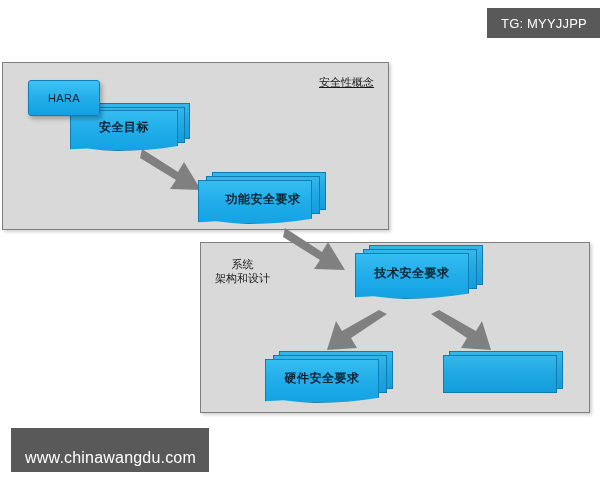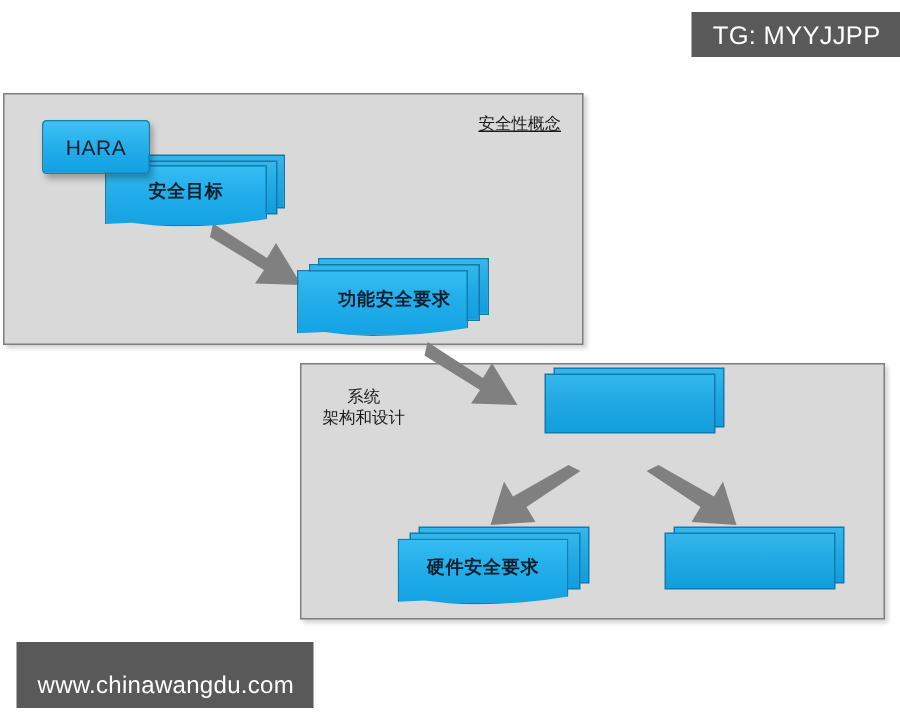--- a/index.html
+++ b/index.html
@@ -21,21 +21,21 @@
     left: 0; top: 0;
     width: 600px;
     height: 480px;
   }
 
   
   .badge {
     position: absolute;
     background: #595959;
     color: #ffffff;
-    font-size: 17px;
+    font-size: 13px;
     line-height: 1;
     letter-spacing: 0.2px;
     display: flex;
     align-items: center;
     white-space: nowrap;
   }
   #tg-badge {
     right: 0px;
     top: 8px;
     height: 30px;
@@ -142,21 +142,21 @@
     height: 100%;
     border-radius: 3px;
     background: linear-gradient(180deg, #3dc2f4 0%, #23aeea 50%, #12a0e2 100%);
     border: 1px solid #0f7fb4;
     box-sizing: border-box;
     box-shadow: 2px 3px 4px rgba(0,0,0,0.28);
     display: flex;
     align-items: center;
     justify-content: center;
     color: #0b1f2e;
-    font-size: 14px;
+    font-size: 11px;
     letter-spacing: 0.4px;
   }
 
   
   .arrow-svg {
     position: absolute;
     overflow: visible;
     pointer-events: none;
   }
   .arrow-body {
@@ -214,20 +214,23 @@
     <div class="layer" style="left:14px; top:0px; width:114px; height:38px;"></div>
     <div class="layer" style="left:8px; top:4px; width:114px; height:38px;"></div>
     <div class="front" style="width:114px; height:44px;padding-left:16px;">
       <span class="caption">功能安全要求</span>
     </div>
   </div>
 
   <div class="node" id="node-tsr" style="left:355px; top:245px; width:130px; height:54px;">
     <div class="layer" style="left:14px; top:0px; width:114px; height:40px;"></div>
     <div class="layer" style="left:8px; top:4px; width:114px; height:40px;"></div>
+    <div class="front" style="width:114px; height:46px;">
+      <span class="caption">技术安全要求</span>
+    </div>
   </div>
 
   <div class="node" id="node-hw" style="left:265px; top:351px; width:130px; height:52px;">
     <div class="layer" style="left:14px; top:0px; width:114px; height:38px;"></div>
     <div class="layer" style="left:8px; top:4px; width:114px; height:38px;"></div>
     <div class="front" style="width:114px; height:44px;">
       <span class="caption">硬件安全要求</span>
     </div>
   </div>
 

